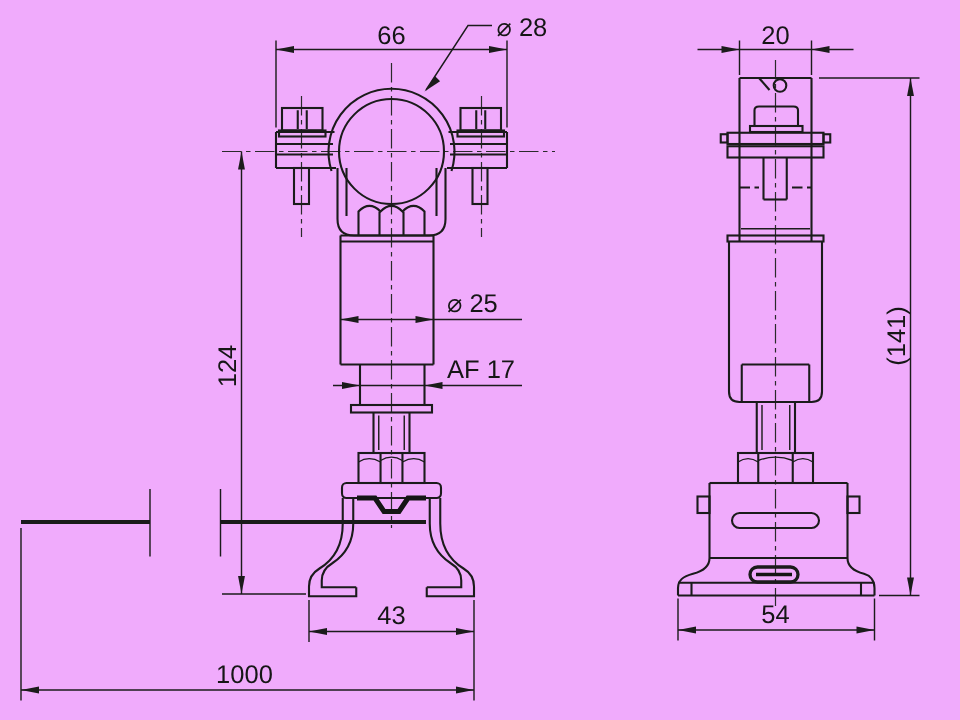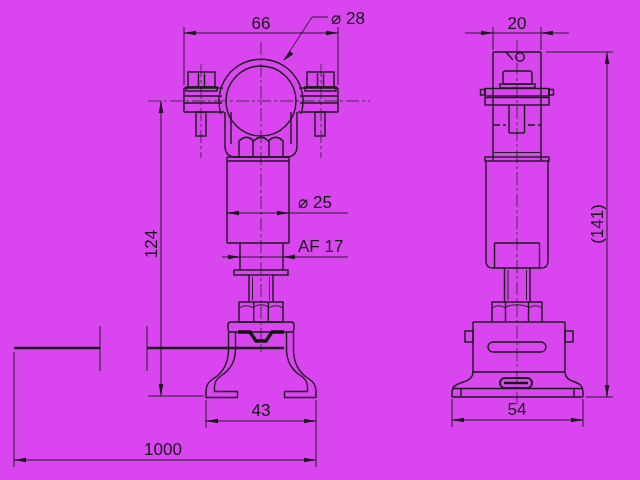--- a/index.html
+++ b/index.html
@@ -1,16 +1,16 @@
 <!DOCTYPE html>
 <html><head>
 <meta charset="utf-8">
 <style>
   html,body{margin:0;padding:0;background:#ffffff}
-  .stage{position:relative;width:640px;height:480px;background:#d946ef;overflow:hidden;
+  .stage{position:relative;width:640px;height:480px;background:#f0abfc;overflow:hidden;
          font-family:"Liberation Sans",sans-serif}
   svg{display:block}
   .ln{stroke:#1b1b1b;stroke-width:1.4;fill:none;stroke-linecap:butt}
   .tn{stroke:#1b1b1b;stroke-width:.95;fill:none}
   .cl{stroke:#2a2a2a;stroke-width:.8;fill:none;stroke-dasharray:13 3 3 3}
   .hd{stroke:#1b1b1b;stroke-width:1.3;fill:none;stroke-dasharray:7 3}
   .tk{stroke:#1b1b1b;stroke-width:2.6;fill:none}
   .jw{stroke:#151515;stroke-width:3.4;fill:none}
   .ar{fill:#1b1b1b;stroke:none}
   text.dim{font-family:"Liberation Sans",sans-serif;font-size:17px;fill:#161616}

